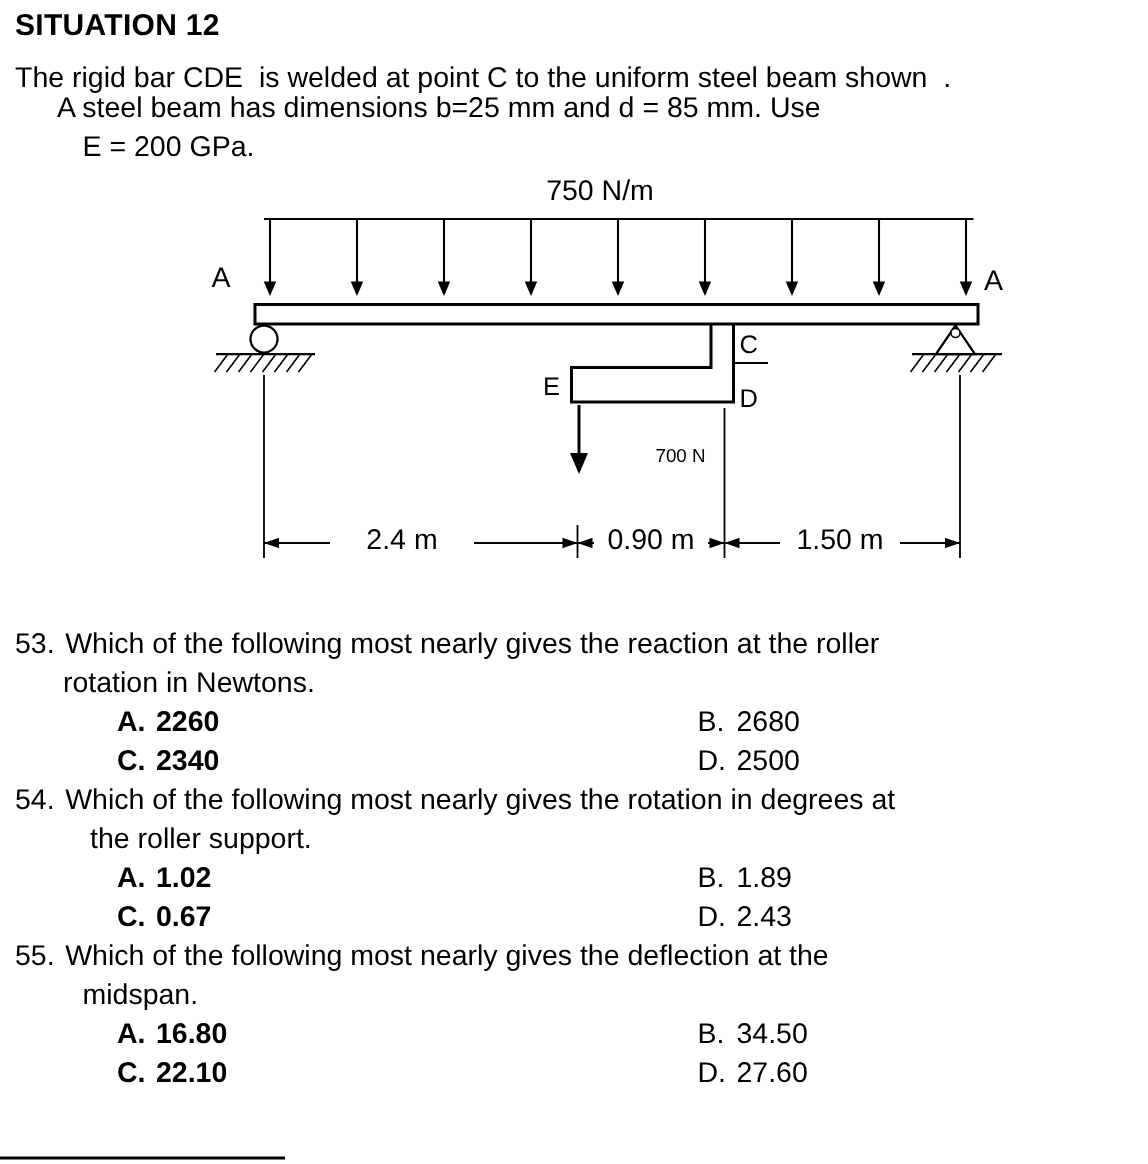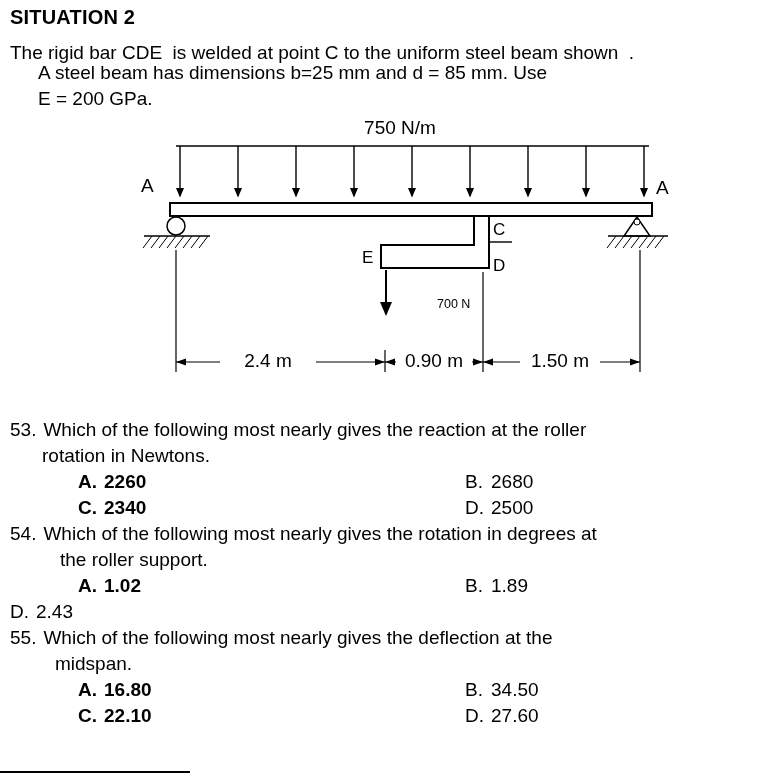--- a/index.html
+++ b/index.html
@@ -17,21 +17,21 @@
 
   .title {
     left: 10px; top: 6px;
     font-size: 20px;
     font-weight: 700;
     letter-spacing: 0.2px;
   }
   .body-text { font-size: 19px; line-height: 26px; }
   .intro-1 { left: 10px; top: 40px; }
   .intro-2 { left: 38px; top: 60px; }
-  .intro-3 { left: 38px; top: 86px; }
+  .intro-3 { left: 55px; top: 86px; }
 
   .diagram-svg { position:absolute; left:0; top:0; width:765px; height:400px; }
 
   .dg-label { position:absolute; font-size:19px; }
   .dg-label-sm { position:absolute; font-size:17px; }
   .load-label   { left:345px; top:117px; width:110px; text-align:center; }
   .support-a-left  { left:141px; top:175px; }
   .support-a-right { left:656px; top:177px; }
   .pt-c { left:493px; top:220px; }
   .pt-d { left:493px; top:256px; }
@@ -56,21 +56,21 @@
   .opt-right { }
   .opt-label { display:inline-block; min-width:26px; }
 
   .bottom-rule { position:absolute; left:0; top:771px; width:190px; height:2px; background:#000; }
 </style>
 </head>
 <body>
 
 <div class="page">
 
-  <div class="abs title">SITUATION 2</div>
+  <div class="abs title">SITUATION 12</div>
   <div class="abs body-text pre intro-1">The rigid bar CDE  is welded at point C to the uniform steel beam shown  .</div>
   <div class="abs body-text pre intro-2">A steel beam has dimensions b=25 mm and d = 85 mm. Use</div>
   <div class="abs body-text pre intro-3">E = 200 GPa.</div>
 
   <svg class="diagram-svg" viewBox="0 0 765 400">
     <defs>
       <marker id="arrowhead" markerWidth="8" markerHeight="8" refX="6" refY="3" orient="auto">
         <path d="M0,0 L7,3 L0,6 Z" fill="#000"></path>
       </marker>
     </defs>
@@ -165,20 +165,21 @@
     </div>
 
     <div>
       <div><span class="q-num">54.</span><span>Which of the following most nearly gives the rotation in degrees at</span></div>
       <div class="indent-b">the roller support.</div>
       <div class="opt-row">
         <span class="opt-left"><span class="opt-label">A.</span><span>1.02</span></span>
         <span class="opt-right"><span class="opt-label">B.</span><span>1.89</span></span>
       </div>
       <div class="opt-row">
+        <span class="opt-left"><span class="opt-label">C.</span><span>0.67</span></span>
         <span class="opt-right"><span class="opt-label">D.</span><span>2.43</span></span>
       </div>
     </div>
 
     <div>
       <div><span class="q-num">55.</span><span>Which of the following most nearly gives the deflection at the</span></div>
       <div class="indent-c">midspan.</div>
       <div class="opt-row">
         <span class="opt-left"><span class="opt-label">A.</span><span>16.80</span></span>
         <span class="opt-right"><span class="opt-label">B.</span><span>34.50</span></span>

